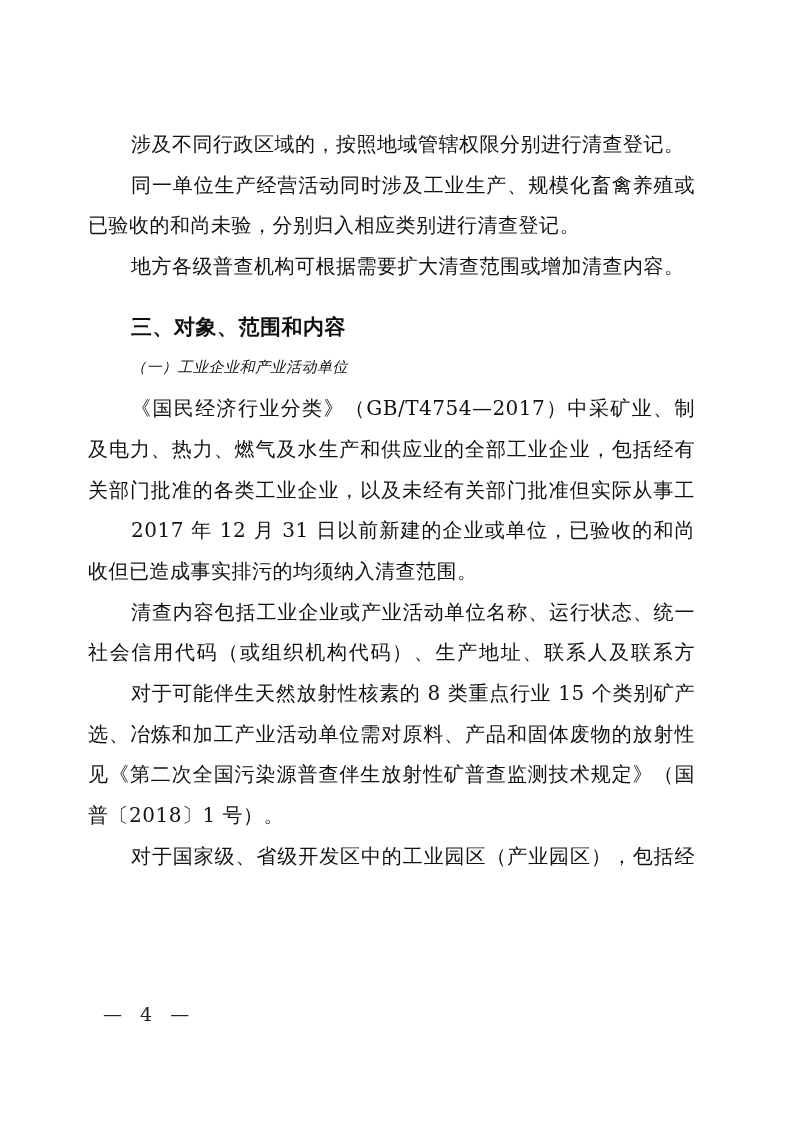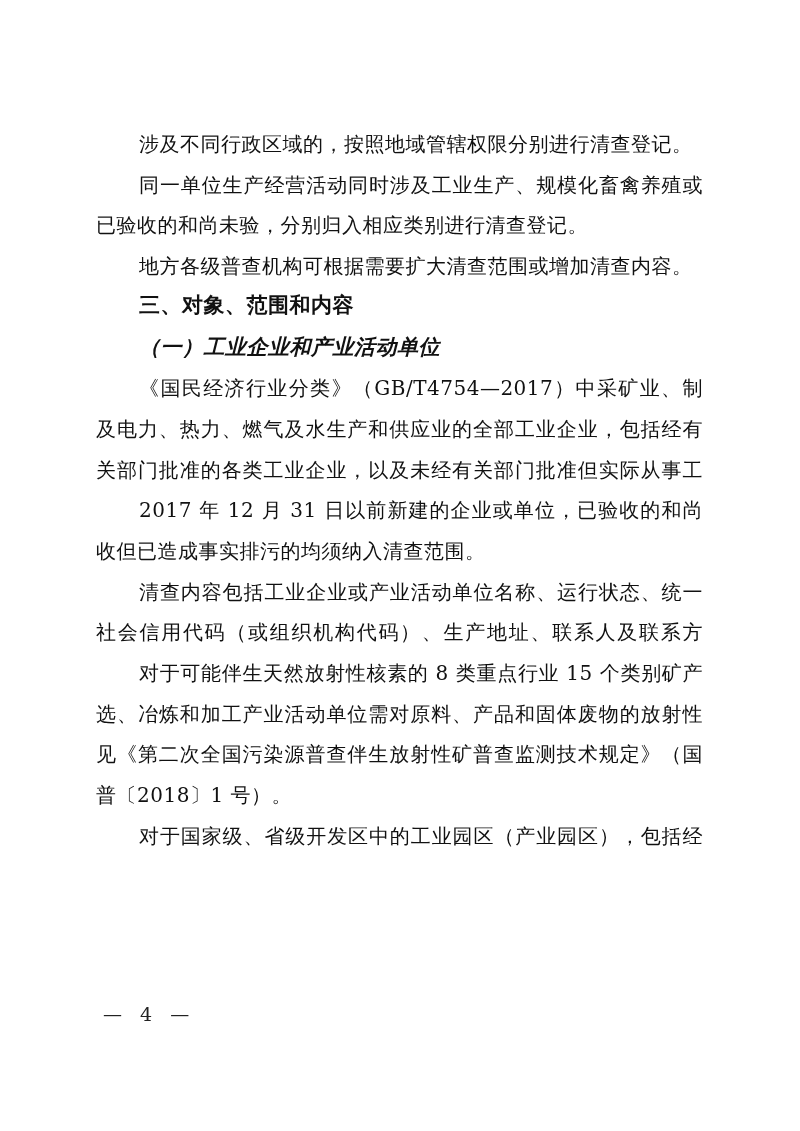--- a/index.html
+++ b/index.html
@@ -11,48 +11,49 @@
     position: relative;
     width: 800px;
     height: 1131px;
     background: #ffffff;
     overflow: hidden;
     font-family: "DejaVu Serif", "Liberation Serif", serif;
     color: #111111;
   }
   .doc-body {
     position: absolute;
-    left: 96px;
+    left: 88px;
     top: 124px;
     width: 607px;
   }
   .line {
     height: 40.7px;
     line-height: 40.7px;
     font-size: 20px;
     white-space: normal;
     overflow: hidden;
     letter-spacing: 0.5px;
   }
   .line.indent {
     text-indent: 43px;
   }
   .line.stretch {
     text-align: justify;
     text-align-last: justify;
   }
   .line.h1 {
-    font-family: Liberation Mono, monospace;
+    font-family: Liberation Serif, serif;
     font-weight: bold;
     font-size: 21px;
+    margin-top: 20px;
   }
   .line.h2 {
-    font-weight: bold;
+    font-weight: normal;
     font-style: italic;
-    font-size: 21px;
+    font-size: 15px;
   }
   .page-footer {
     position: absolute;
     left: 103px;
     top: 1000px;
     height: 28px;
     line-height: 28px;
     font-size: 19px;
     word-spacing: 12px;
     color: #222222;

